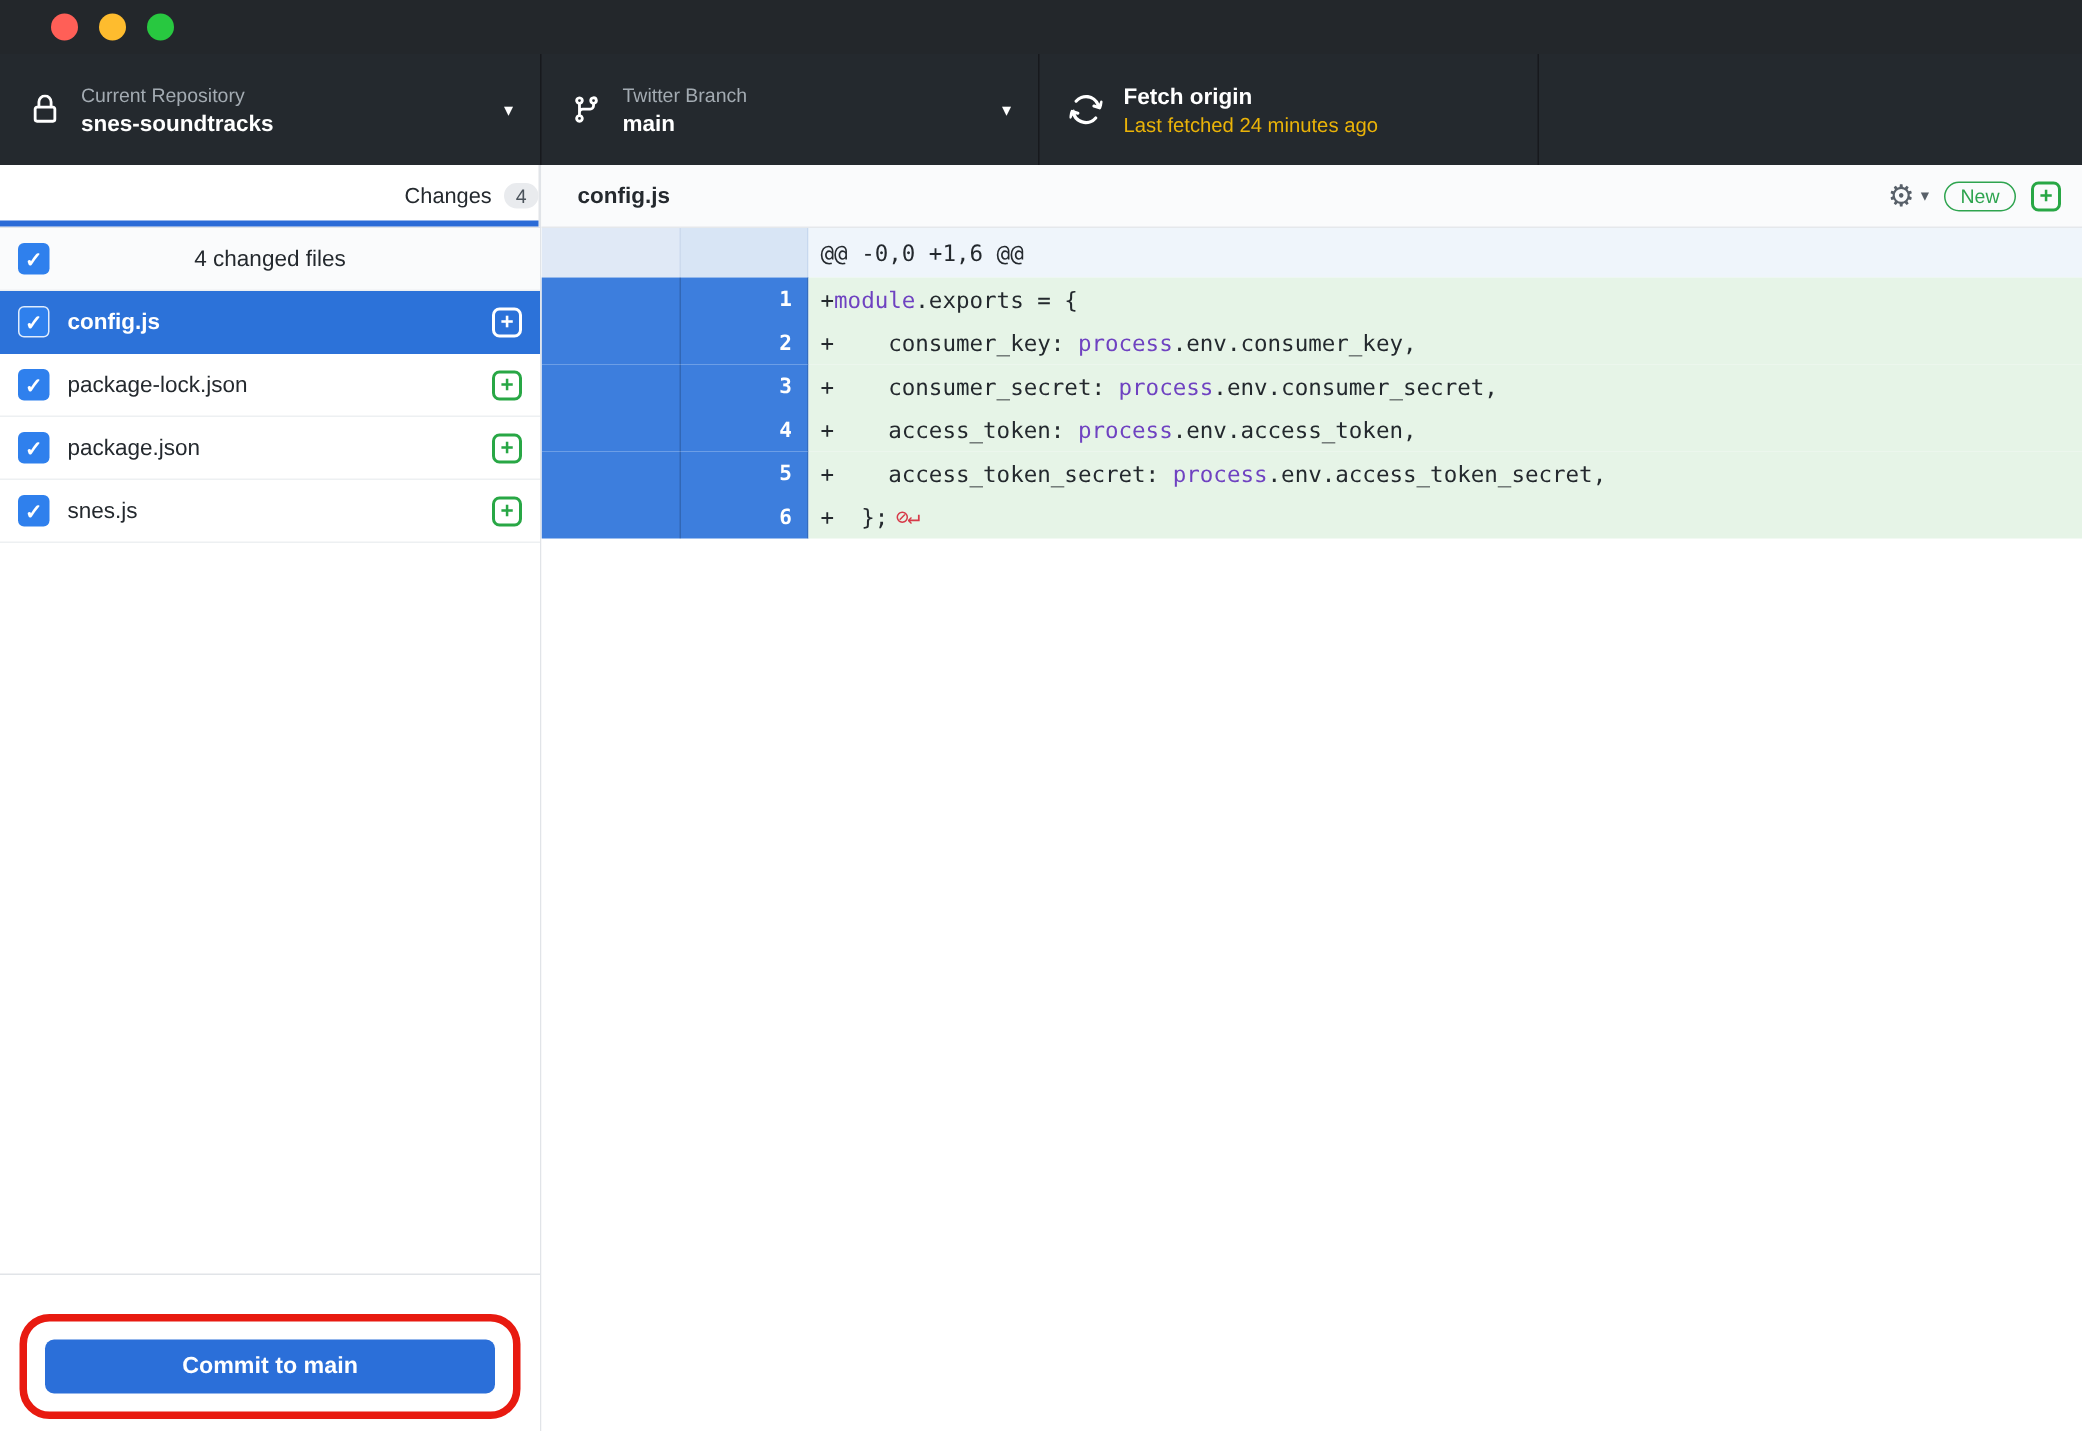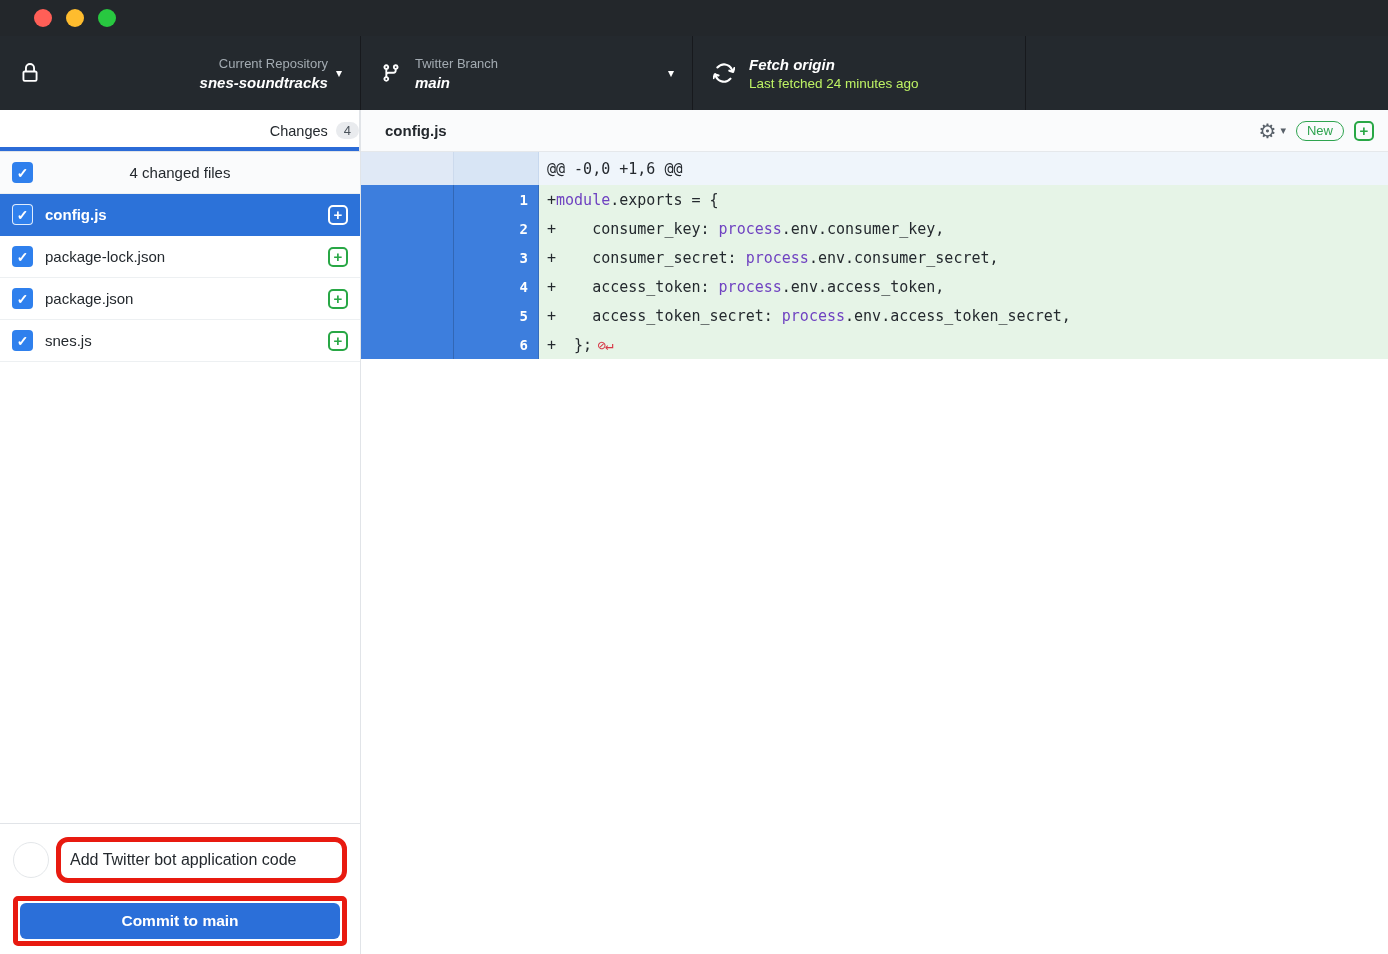--- a/index.html
+++ b/index.html
@@ -9,26 +9,26 @@
   .window { width:1388px; height:954px; display:flex; flex-direction:column; }
 
   
   .titlebar { flex:0 0 36px; background:#23272b; display:flex; align-items:center; padding-left:34px; gap:14px; }
   .tl { width:18px; height:18px; border-radius:50%; display:inline-block; }
   .tl.red { background:#ff5f57; } .tl.yellow { background:#febc2e; } .tl.green { background:#28c840; }
 
   
   .toolbar { flex:0 0 74px; background:#24292e; display:flex; }
   .tbs { display:flex; align-items:center; padding:0 18px 0 20px; border-right:1px solid #17191d; cursor:default; }
-  .tbs.repo { width:361px;text-align:right; } .tbs.branch { width:332px; } .tbs.fetch { width:333px; }
+  .tbs.repo { width:361px; } .tbs.branch { width:332px; } .tbs.fetch { width:333px; }
   .tb-icon { margin-right:14px; display:flex; align-items:center; }
   .tb-text { display:flex; flex-direction:column; gap:3px; flex:1; min-width:0; }
   .tb-label { font-size:13px; color:#a3abb2; }
-  .tb-value { font-size:15px; color:#fff; font-weight:bold;font-style:italic; }
-  .tb-sub { font-size:13.5px; color:#bef264; }
+  .tb-value { font-size:15px; color:#fff; font-weight:bold; }
+  .tb-sub { font-size:13.5px; color:#eab308; }
   .caret { color:#fff; font-size:12px; margin-left:8px; }
 
   
   .content { flex:1; display:flex; min-height:0; }
 
   
   .sidebar { flex:0 0 361px; width:361px; background:#fff; border-right:1px solid #e1e4e8; display:flex; flex-direction:column; }
   .tabs { flex:0 0 42px; display:flex; border-bottom:1px solid #e1e4e8; }
   .tab { flex:1; display:flex; align-items:center; justify-content:center; gap:8px; font-size:14.5px; color:#586069; position:relative; cursor:pointer; }
   .tab.first { border-right:1px solid #e1e4e8;justify-content:flex-end; }
@@ -53,21 +53,21 @@
   
   .commit-area { border-top:1px solid #e1e4e8; padding:13px 13px 8px; }
   .summary-row { display:flex; align-items:center; gap:7px; }
   .avatar { width:36px; height:36px; border-radius:50%; background:#fff; border:1px solid #e4e7ea; flex:0 0 36px; }
   .summary-annot { flex:1; height:46px; border:5px solid #e81a10; border-radius:12px; background:#fff; display:flex; align-items:center; }
   .summary-input { width:100%; border:none; outline:none; font-size:16px; color:#24292e; padding:0 9px; font-family:inherit; background:transparent; }
   .desc-box { margin-top:12px; height:152px; border:1px solid #d8dce2; border-radius:8px; position:relative; background:#fff; }
   .desc-input { width:100%; height:100%; border:none; outline:none; resize:none; border-radius:8px; padding:11px 12px; font-size:16.5px; font-family:inherit; color:#24292e; }
   .desc-input::placeholder { color:#99a1a8; }
   .coauthor { position:absolute; left:12px; bottom:9px; cursor:pointer; display:flex; }
-  .btn-annot { margin-top:13px; border:5px solid #e81a10; border-radius:5px; padding:2px; }
+  .btn-annot { margin-top:13px; border:5px solid #e81a10; border-radius:20px; padding:12px; }
   .commit-btn { width:100%; height:36px; background:#2b6fd9; color:#fff; border:none; border-radius:6px; font-size:15.5px; font-weight:600; font-family:inherit; cursor:pointer; }
   .commit-btn .branch-b { font-weight:bold; }
 
   
   .main { flex:1; display:flex; flex-direction:column; min-width:0; background:#fff; }
   .diff-header { flex:0 0 42px; background:#fafbfc; border-bottom:1px solid #e5e8eb; display:flex; align-items:center; padding:0 14px 0 24px; }
   .file-title { font-size:15px; font-weight:600; color:#24292e; flex:1; }
   .hdr-right { display:flex; align-items:center; gap:10px; }
   .gear-wrap { display:flex; align-items:center; gap:4px; cursor:pointer; }
   .gear { font-size:20px; color:#586069; line-height:1; }
@@ -183,26 +183,20 @@
         <span class="checkbox">
           <span class="chk">✓</span>
         </span>
         <span class="fname">snes.js</span>
         <span class="plusbox">+</span>
       </div>
 
       <div class="spacer"></div>
 
       <div class="commit-area">
-        <div class="summary-row">
-          <span class="avatar"></span>
-          <div class="summary-annot">
-            <input class="summary-input" type="text" value="Add Twitter bot application code" style="">
-          </div>
-        </div>
         <div class="btn-annot">
           <button class="commit-btn"><span>Commit to </span><span class="branch-b">main</span></button>
         </div>
       </div>
     </aside>
 
     <main class="main">
       <div class="diff-header">
         <span class="file-title">config.js</span>
         <span class="hdr-right">

